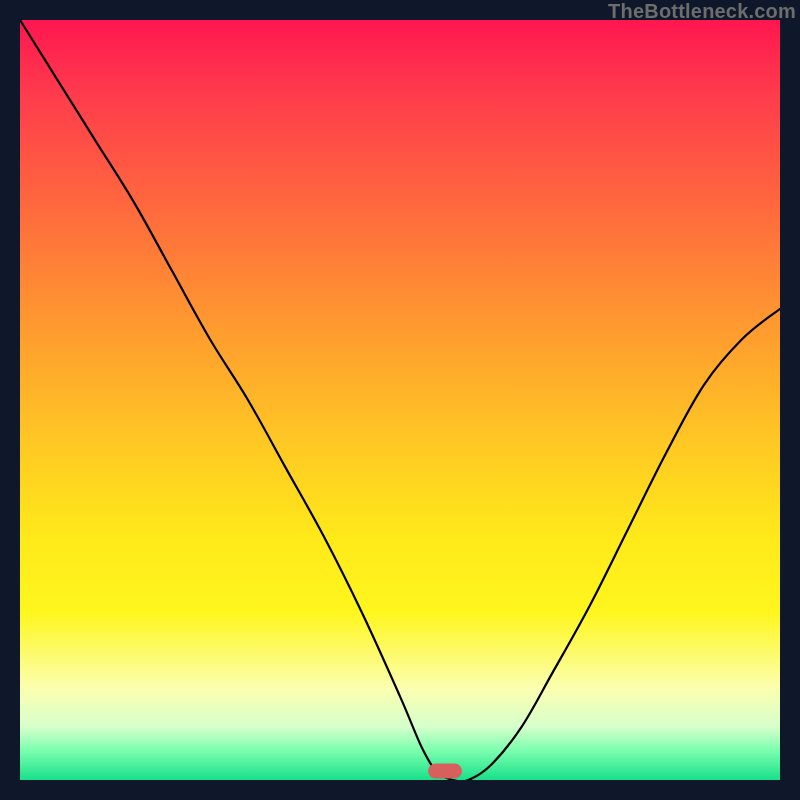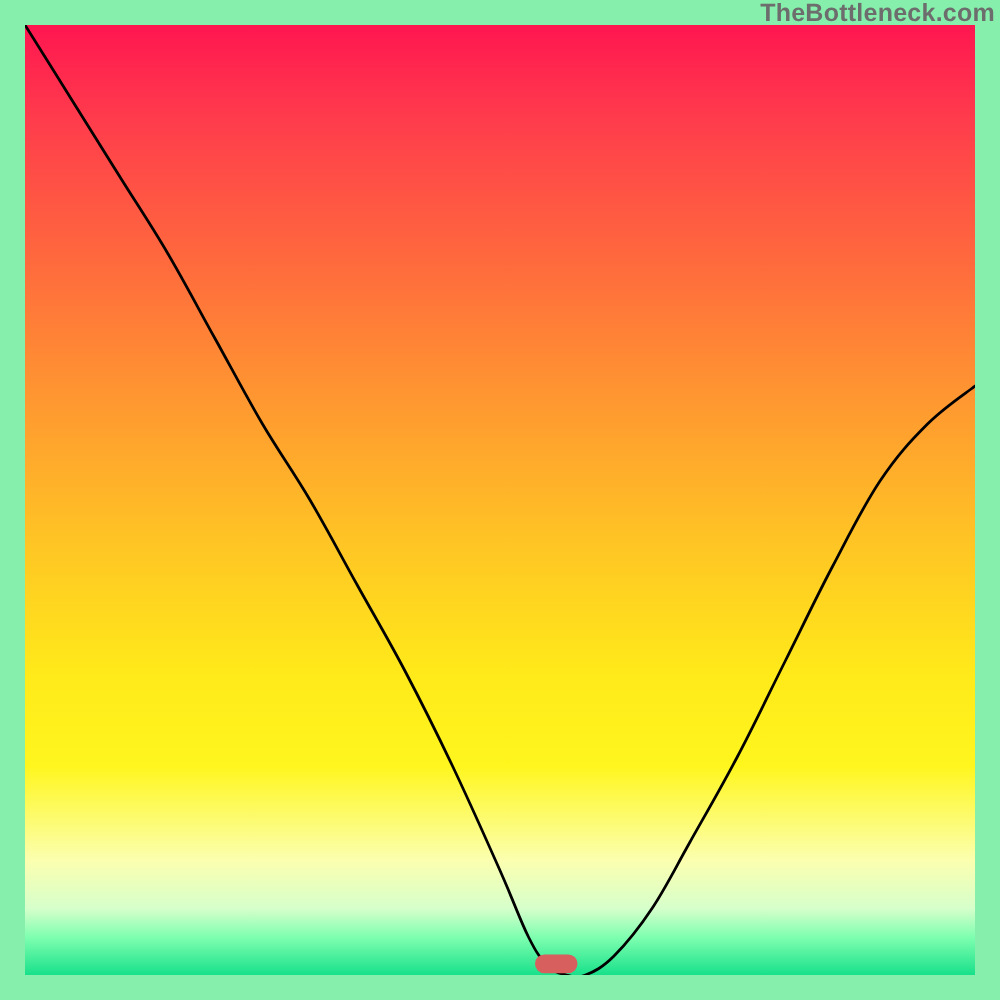--- a/index.html
+++ b/index.html
@@ -1,21 +1,21 @@
 <!DOCTYPE html>
 <html><head>
 <meta charset="utf-8">
 <style>
   * { margin: 0; padding: 0; box-sizing: border-box; }
   html, body { width: 800px; height: 800px; overflow: hidden; background: #000; }
   .stage {
     position: relative;
     width: 800px;
     height: 800px;
-    background: #86efac;
+    background: #0f172a;
   }
   .plot {
     position: absolute;
     left: 20px;
     top: 20px;
     width: 760px;
     height: 760px;
   }
   .gradient-bg {
     position: absolute;

